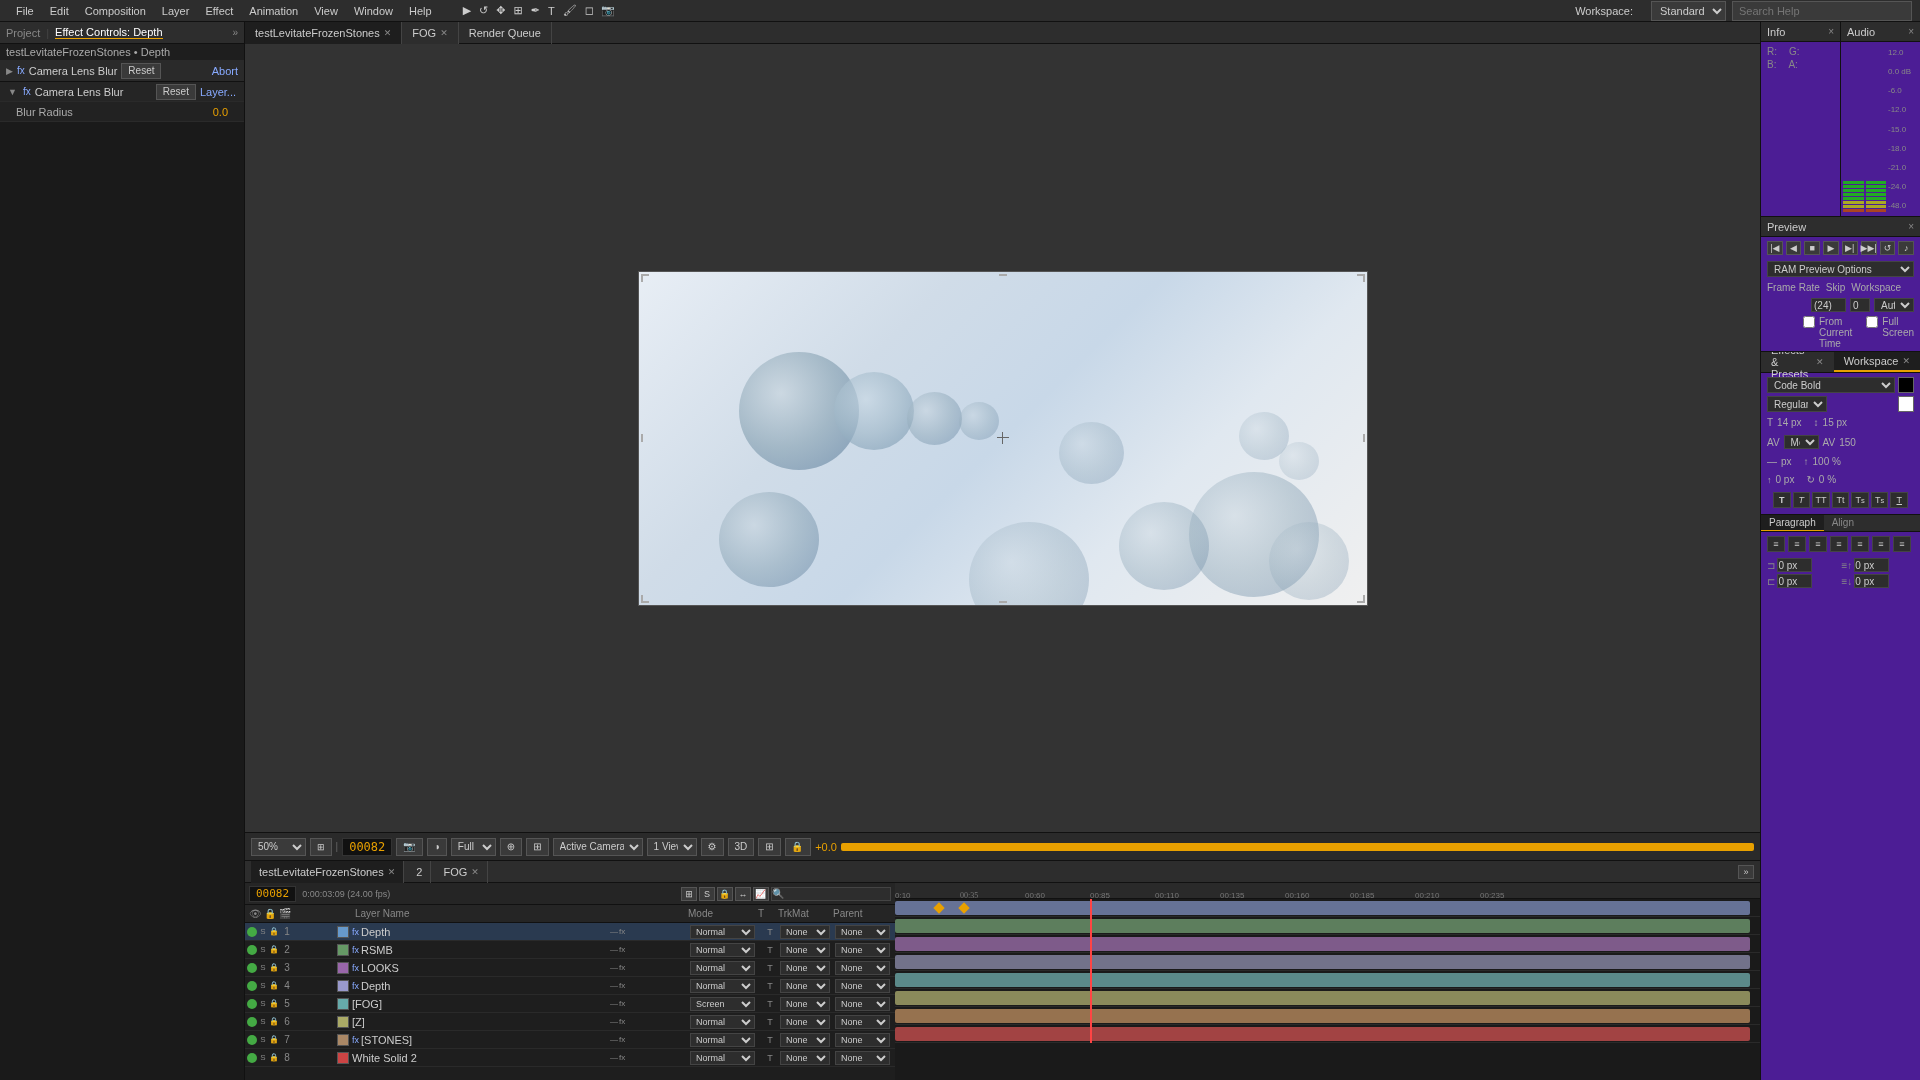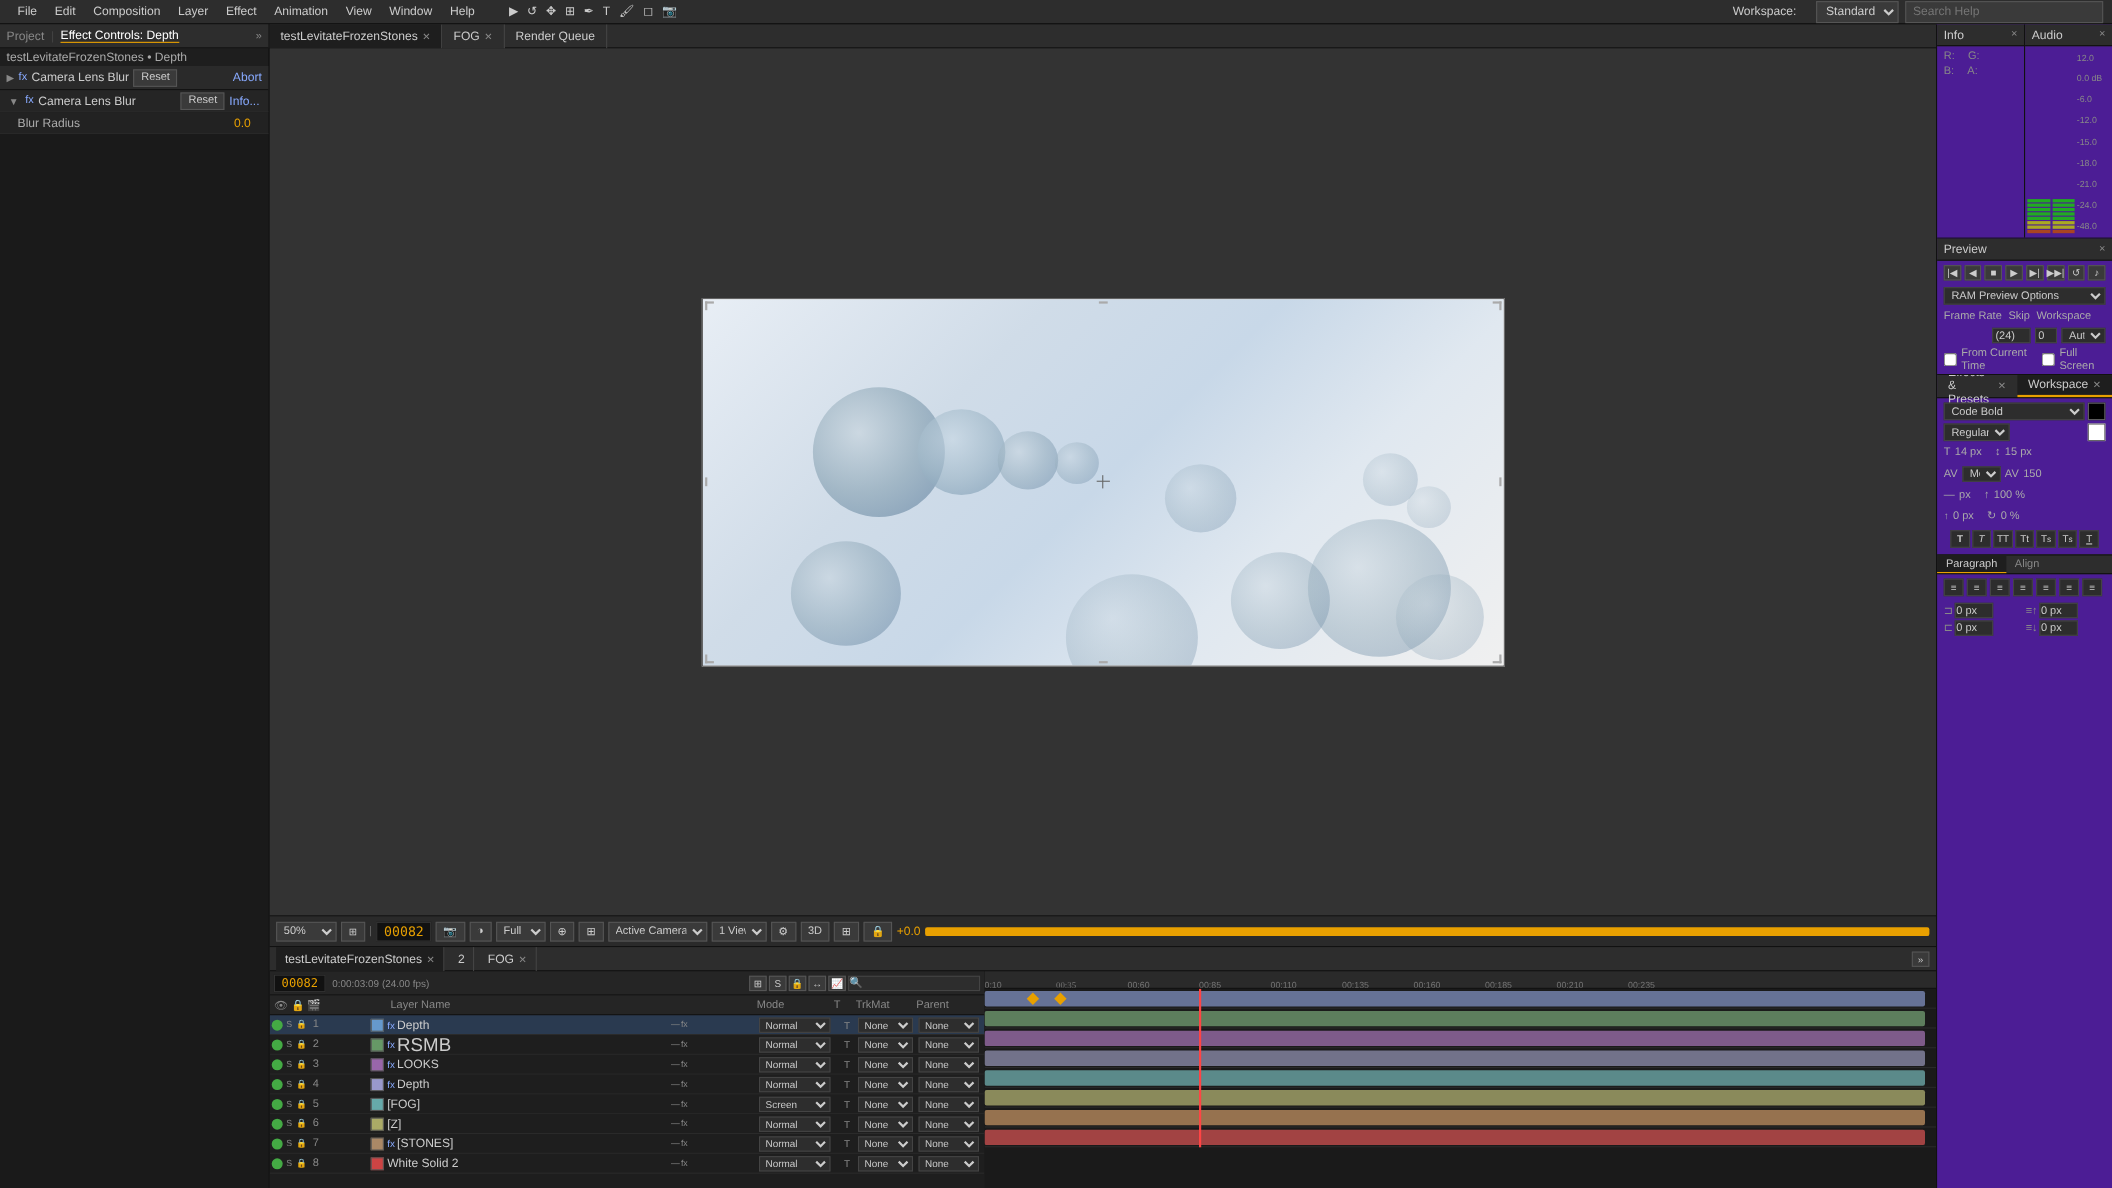--- a/index.html
+++ b/index.html
@@ -474,24 +474,24 @@
       border: 1px solid #444;
       color: #ccc;
       font-size: 10px;
       height: 14px;
       width: 35px;
       padding: 0 2px;
     }
     .from-current-row {
       padding: 2px 6px;
       display: flex;
-      align-items: center;
       gap: 4px;
       font-size: 10px;
       color: #aaa;
+      margin-left: 36px;
     }
     input[type=checkbox] { width: 12px; height: 12px; }
 
     
     .effects-char-panel {
       flex: 1;
       display: flex;
       flex-direction: column;
       overflow: hidden;
     }
@@ -629,21 +629,21 @@
       <button class="btn-small">Reset</button>
       <span style="flex:1;"></span>
       <span style="color:#88aaff; font-size:11px; cursor:pointer;">Abort</span>
     </div>
 
     <div class="effect-item">
       <span style="font-size:9px; color:#888; margin-right:2px;">▼</span>
       <span style="color:#88aaff; font-size:10px;">fx</span>
       <span style="flex:1; color:#ccc; font-size:11px;">Camera Lens Blur</span>
       <button class="btn-small">Reset</button>
-      <span style="color:#88aaff; font-size:11px; cursor:pointer;">Info...</span>
+      <span style="color:#88aaff; font-size:11px; cursor:pointer;">Layer...</span>
     </div>
 
     <div class="effect-property">
       <span class="prop-name">Blur Radius</span>
       <span class="prop-value">0.0</span>
     </div>
 
     <div style="flex:1; background: #1a1a1a;"></div>
   </div>
 
@@ -814,21 +814,21 @@
     <div style="width:90px; display:flex; align-items:center; gap:1px; padding:0 2px; flex-shrink:0;">
       <button style="width:10px;height:10px;border-radius:50%;background:#4a4;border:none;cursor:pointer;"></button>
       <button style="width:10px;height:10px;background:transparent;border:none;cursor:pointer;color:#888;font-size:8px;">S</button>
       <button style="width:10px;height:10px;background:transparent;border:none;cursor:pointer;color:#888;font-size:8px;">🔒</button>
       <span style="color:#888;font-size:10px;width:14px;text-align:center;">2</span>
     </div>
 
     <div style="flex:1; display:flex; align-items:center; padding:0 2px; overflow:hidden;">
       <span style="width:12px;height:12px;background:#669966;display:inline-block;border:1px solid #555;margin-right:3px;flex-shrink:0;"></span>
       <span style="color:#88aaff;font-size:9px;margin-right:2px;">fx</span>
-      <span style="font-size:17px;color:#ccc;white-space:nowrap;overflow:hidden;">RSMB</span>
+      <span style="font-size:11px;color:#ccc;white-space:nowrap;overflow:hidden;">RSMB</span>
     </div>
     <div style="display:flex; gap:1px; align-items:center; width:80px; flex-shrink:0;">
       <button style="background:transparent;border:none;color:#888;font-size:8px;cursor:pointer;">—</button>
       <button style="background:transparent;border:none;color:#888;font-size:8px;cursor:pointer;">fx</button>
     </div>
     <div style="width:70px; flex-shrink:0; display:flex; align-items:center;">
       <select style="background:#2d2d2d;border:1px solid #444;color:#ccc;font-size:9px;height:14px;width:65px;padding:0 1px;"><option selected="">Normal</option><option>Screen</option><option>Multiply</option><option>Add</option><option>Overlay</option></select>
     </div>
     <div style="width:20px; flex-shrink:0; text-align:center; color:#888; font-size:9px;">T</div>
     <div style="width:55px; flex-shrink:0;">

